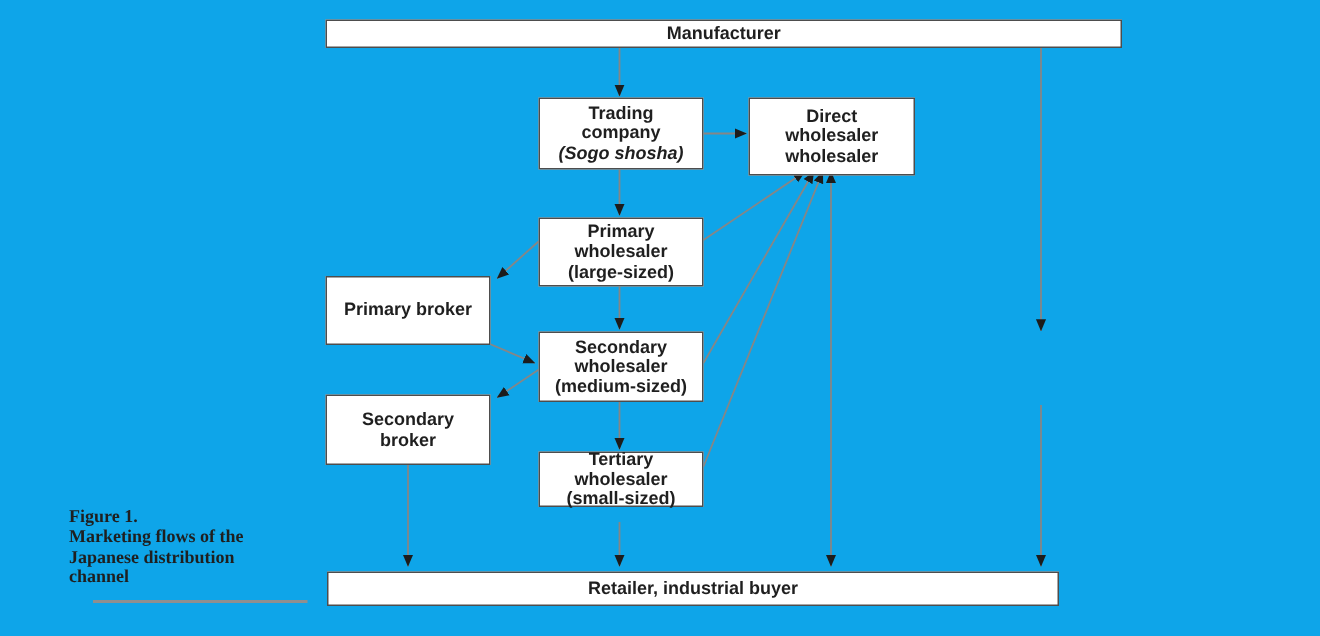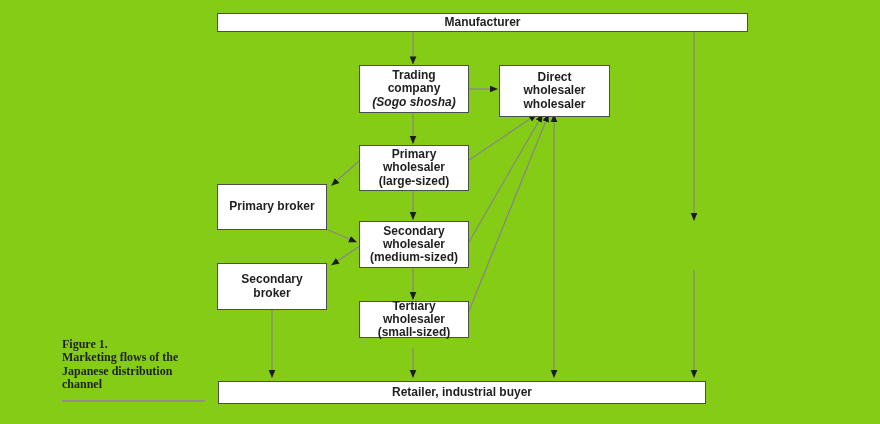--- a/index.html
+++ b/index.html
@@ -1,32 +1,32 @@
 <!DOCTYPE html>
 <html style="--border: #4d4d4d; --connector: #868686; --arrowhead: #1c1c1c; --text: #1f1f1f;"><head>
 <meta charset="utf-8">
 <style>
   html,body{margin:0;padding:0;background:#ffffff;}
   .stage{
-    position:relative;width:880px;height:424px;background:#84cc16;overflow:hidden;
+    position:relative;width:880px;height:424px;background:#0ea5e9;overflow:hidden;
     font-family:"Liberation Sans","DejaVu Sans",sans-serif;
   }
   .wires{position:absolute;left:0;top:0;width:880px;height:424px;}
   .connector{stroke:var(--connector,#868686);stroke-width:1.2;fill:none;}
   .ah{fill:var(--arrowhead,#1c1c1c);}
   .box{
     position:absolute;background:#ffffff;border:1.4px solid var(--border,#4d4d4d);
     display:flex;flex-direction:column;align-items:center;justify-content:center;
     text-align:center;font-weight:bold;font-size:12px;line-height:13.3px;
     color:var(--text,#1f1f1f);box-sizing:border-box;
   }
   .box span{display:block;white-space:nowrap;}
   .box .it{font-style:italic;}
   .caption{
-    position:absolute;left:62px;top:338px;width:160px;
+    position:absolute;left:46px;top:338px;width:160px;
     font-family:"Liberation Serif","DejaVu Serif",serif;font-weight:bold;
     font-size:12px;line-height:13.3px;color:var(--text,#1f1f1f);
   }
   .caption-rule{position:absolute;left:62px;top:400px;width:143px;height:0;
     border-top:2px solid #8f8f8f;}
 </style>
 </head>
 <body>
 
 <div class="stage">

